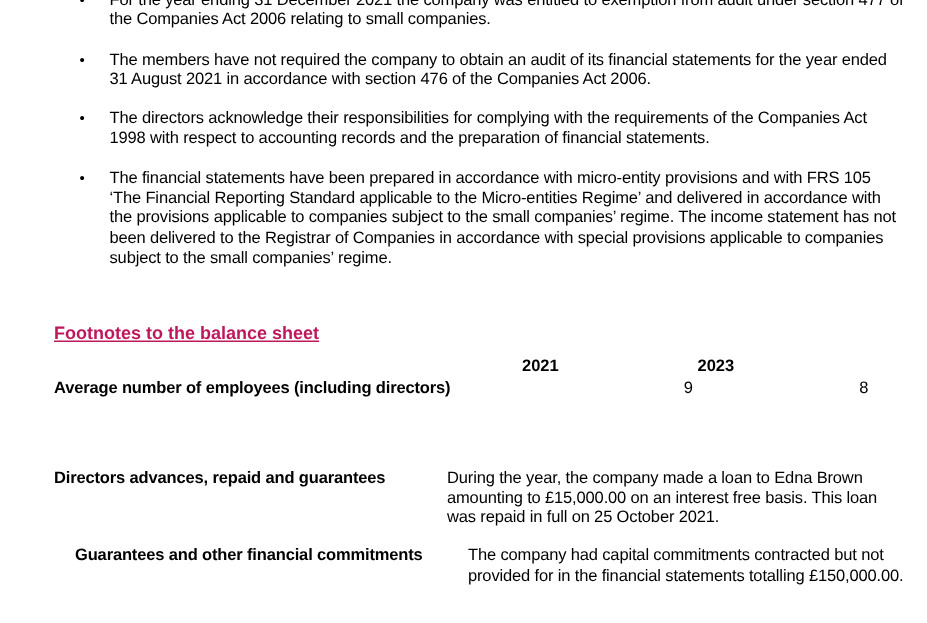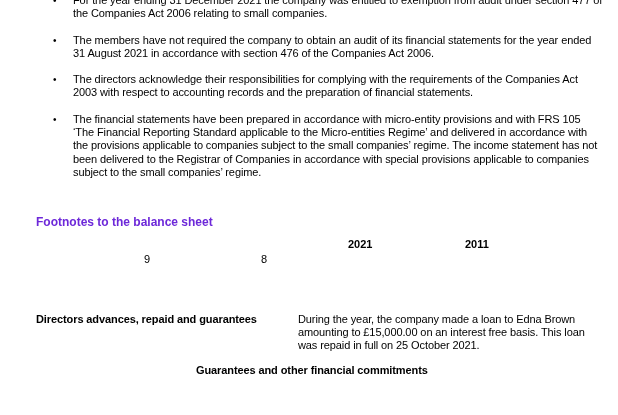--- a/index.html
+++ b/index.html
@@ -28,21 +28,22 @@
     margin-left: 17px;     
     font-size: 10px;
   }
   .bullet .btext { width: 530px; letter-spacing: -0.1px; }
   
   .section-heading {
     margin: 36px 0 0 0;
     font-size: 12px;
     line-height: 14px;
     font-weight: bold;
-    color: #6d28d9;
+    color: #be185d;
+    text-decoration: underline;
   }
   
   .table { width: 546px; }
   .years { display: flex; margin-top: 9px; font-weight: bold; }
   .years .sp { flex: 1; }
   .years .yr { width: 117px; text-align: left; }
   .emp { display: flex; margin-top: 2px; }
   .emp .lbl { flex: 1; font-weight: bold; letter-spacing: -0.1px; }
   .emp .val { width: 117px; text-align: right; padding-right: 3px; box-sizing: border-box; }
   
@@ -61,45 +62,47 @@
     <div class="bullet">
       <span class="dot">•</span>
       <span class="btext">For the year ending 31 December 2021 the company was entitled to exemption from audit under section 477 of the Companies Act 2006 relating to small companies.</span>
     </div>
     <div class="bullet">
       <span class="dot">•</span>
       <span class="btext">The members have not required the company to obtain an audit of its financial statements for the year ended 31 August 2021 in accordance with section 476 of the Companies Act 2006.</span>
     </div>
     <div class="bullet">
       <span class="dot">•</span>
-      <span class="btext">The directors acknowledge their responsibilities for complying with the requirements of the Companies Act 2003 with respect to accounting records and the preparation of financial statements.</span>
+      <span class="btext">The directors acknowledge their responsibilities for complying with the requirements of the Companies Act 1998 with respect to accounting records and the preparation of financial statements.</span>
     </div>
     <div class="bullet">
       <span class="dot">•</span>
       <span class="btext">The financial statements have been prepared in accordance with micro-entity provisions and with FRS 105 ‘The Financial Reporting Standard applicable to the Micro-entities Regime’ and delivered in accordance with the provisions applicable to companies subject to the small companies’ regime. The income statement has not been delivered to the Registrar of Companies in accordance with special provisions applicable to companies subject to the small companies’ regime.</span>
     </div>
   </div>
 
   <div class="section-heading">Footnotes to the balance sheet</div>
 
   <div class="table">
     <div class="years">
       <span class="sp"></span>
       <span class="yr">2021</span>
-      <span class="yr">2011</span>
+      <span class="yr">2023</span>
     </div>
     <div class="emp">
+      <span class="lbl">Average number of employees (including directors)</span>
       <span class="val">9</span>
       <span class="val">8</span>
     </div>
   </div>
 
   <div class="notes">
     <div class="note">
       <span class="nlabel">Directors advances, repaid and guarantees</span>
       <span class="ntext">During the year, the company made a loan to Edna Brown amounting to £15,000.00 on an interest free basis. This loan was repaid in full on 25 October 2021.</span>
     </div>
     <div class="note">
       <span class="nlabel">Guarantees and other financial commitments</span>
+      <span class="ntext">The company had capital commitments contracted but not provided for in the financial statements totalling £150,000.00.</span>
     </div>
   </div>
 
 </div>
 
 </body></html>

